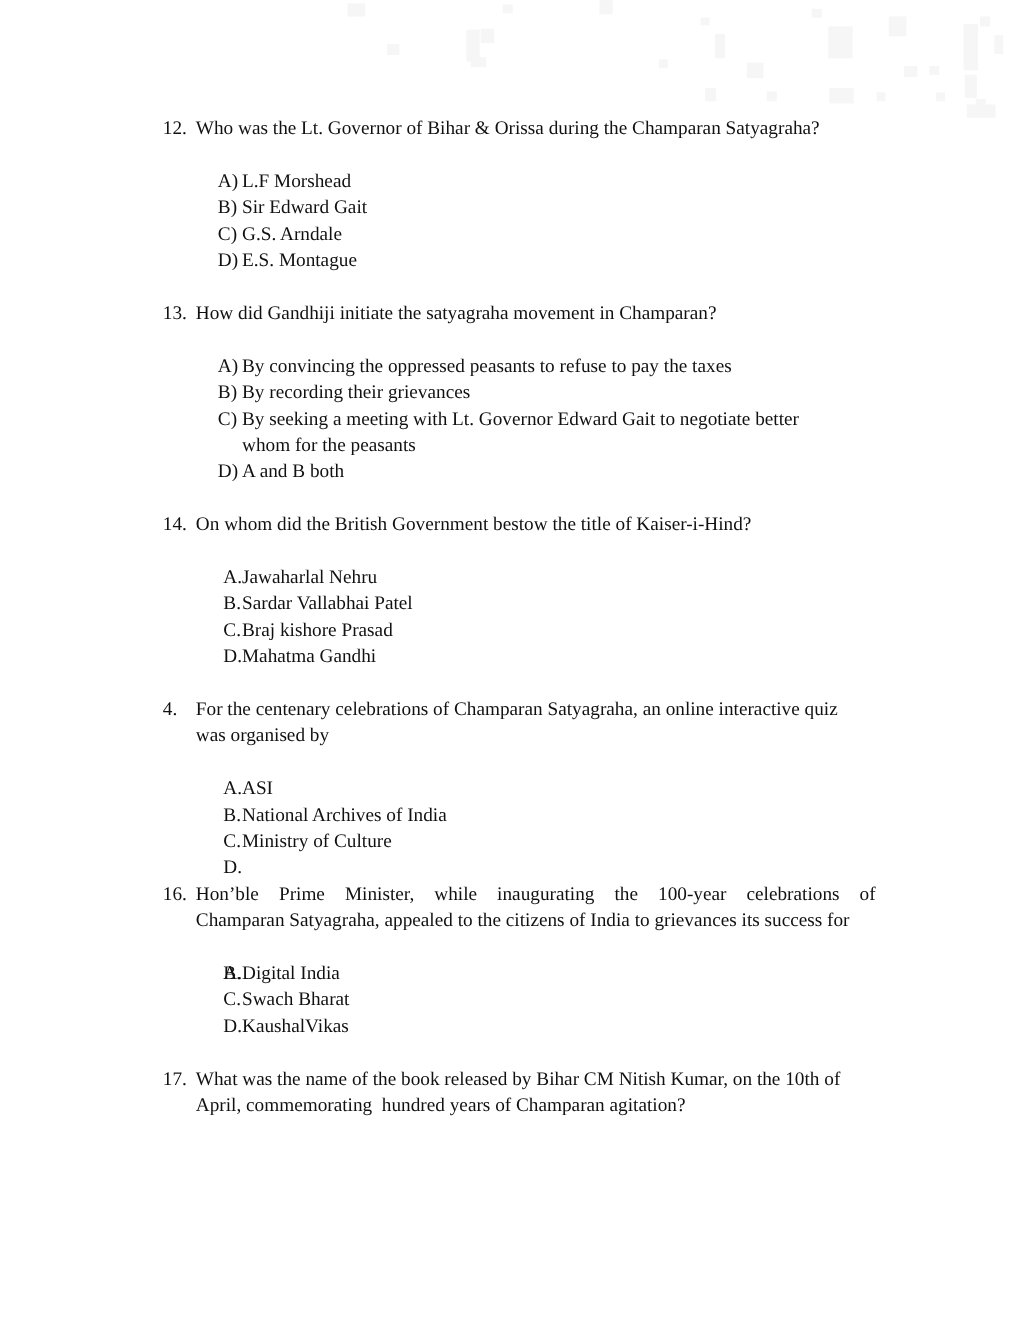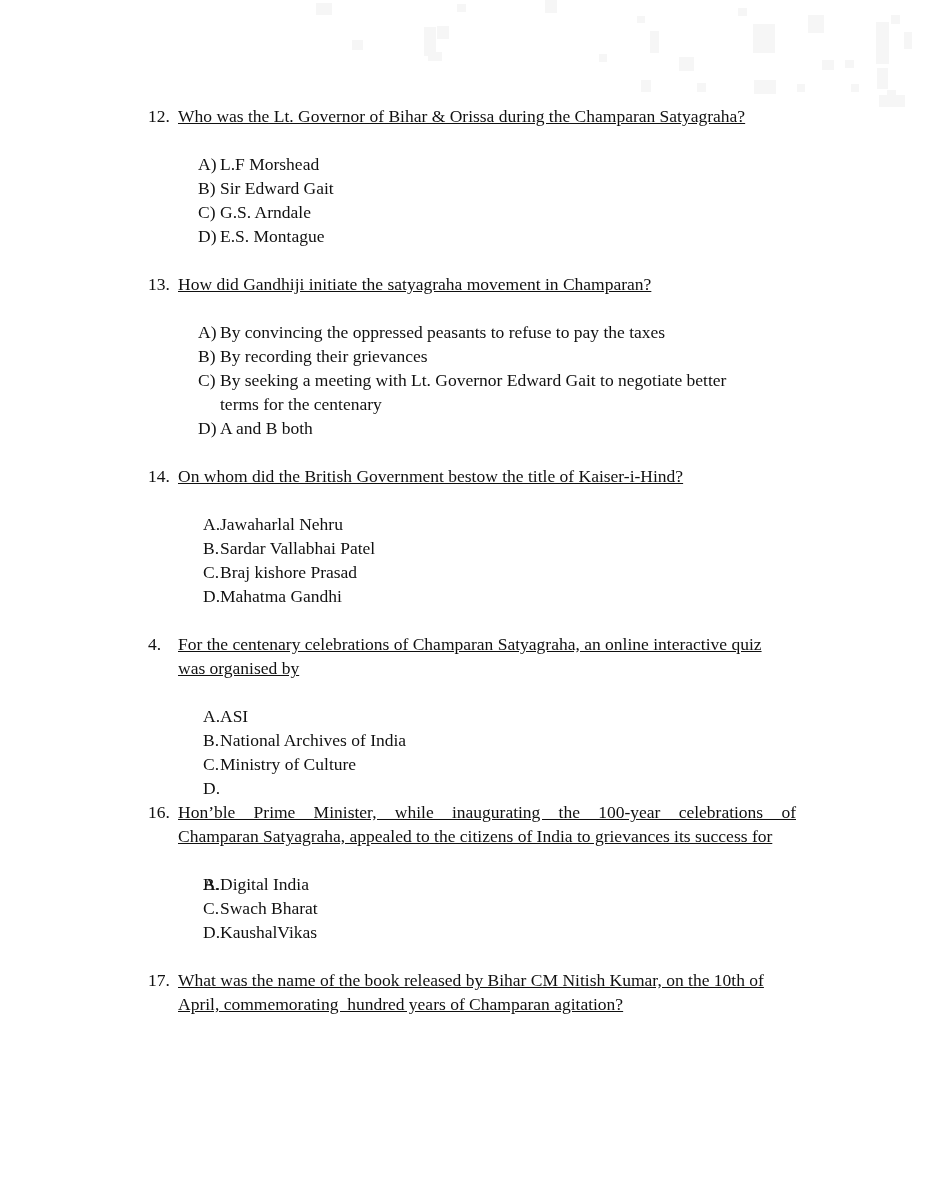--- a/index.html
+++ b/index.html
@@ -27,21 +27,21 @@
   .q {
     position: relative;
     padding-left: 30px;
     margin-bottom: 24px;
   }
   .qnum {
     position: absolute;
     left: 0;
     top: 0;
   }
-  .qline { white-space: pre; text-decoration: underline; }
+  .qline { white-space: pre; }
   .qline.just {
     white-space: normal;
     text-align: justify;
     text-align-last: justify;
   }
   .opts { margin-bottom: 24px; }
   .opt {
     position: relative;
     padding-left: 72px;
   }
@@ -118,21 +118,21 @@
         <span class="letter">A)</span>
         <div class="opt-line">By convincing the oppressed peasants to refuse to pay the taxes</div>
       </div>
       <div class="opt">
         <span class="letter">B)</span>
         <div class="opt-line">By recording their grievances</div>
       </div>
       <div class="opt">
         <span class="letter">C)</span>
         <div class="opt-line">By seeking a meeting with Lt. Governor Edward Gait to negotiate better</div>
-        <div class="opt-line">terms for the centenary</div>
+        <div class="opt-line">whom for the peasants</div>
       </div>
       <div class="opt">
         <span class="letter">D)</span>
         <div class="opt-line">A and B both</div>
       </div>
     </div>
 
     <div class="q">
       <span class="qnum">14.</span>
       <div class="qline">On whom did the British Government bestow the title of Kaiser-i-Hind?</div>

